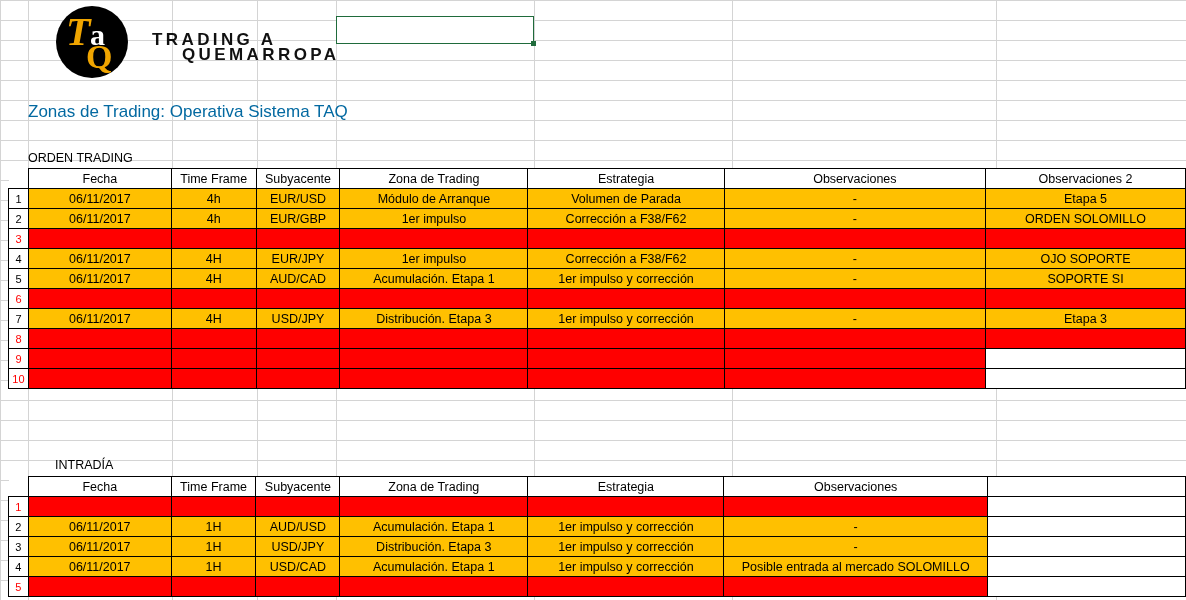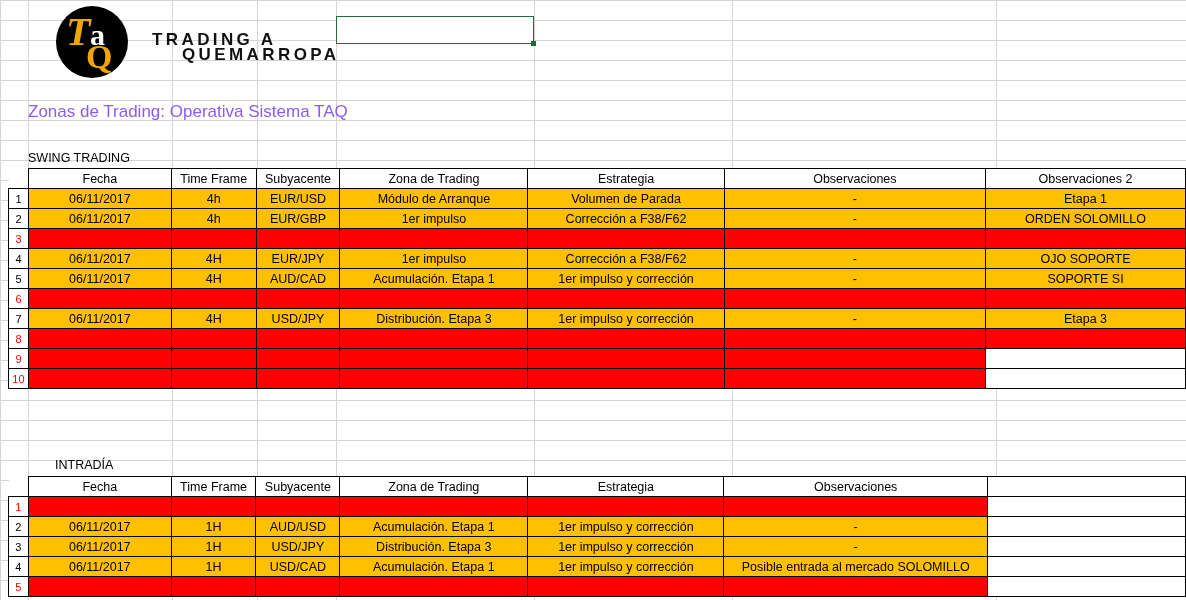--- a/index.html
+++ b/index.html
@@ -95,21 +95,21 @@
     right: -3px; bottom: -3px;
     width: 5px; height: 5px;
     background: #1f6b3b;
   }
 
   
   #page-title {
     position: absolute;
     left: 28px; top: 102px;
     font-size: 17px;
-    color: #8b5cf6;
+    color: #0369a1;
     white-space: nowrap;
   }
 
   
   .section-label {
     position: absolute;
     font-size: 12.5px;
     color: #000000;
     white-space: nowrap;
   }
@@ -221,21 +221,21 @@
     <div class="logo-text-1">TRADING A</div>
     <div class="logo-text-2">QUEMARROPA</div>
   </div>
 
   <div id="selected-cell">
     <div class="handle"></div>
   </div>
 
   <div id="page-title">Zonas de Trading: Operativa Sistema TAQ</div>
 
-  <div class="section-label" id="label-swing">SWING TRADING</div>
+  <div class="section-label" id="label-swing">ORDEN TRADING</div>
   <div class="section-label" id="label-intradia">INTRADÍA</div>
 
   <table class="taq" id="table-swing">
     <colgroup>
       <col class="c-num">
         <col class="c-fecha">
         <col class="c-tf">
         <col class="c-sub">
       <col class="c-zona">
         <col class="c-estr">
@@ -256,21 +256,21 @@
     </thead>
     <tbody>
         <tr class="r-orange">
           <td class="rownum">1</td>
           <td>06/11/2017</td>
           <td>4h</td>
           <td>EUR/USD</td>
           <td>Módulo de Arranque</td>
           <td>Volumen de Parada</td>
           <td>-</td>
-          <td>Etapa 1</td>
+          <td>Etapa 5</td>
         </tr>
         <tr class="r-orange">
           <td class="rownum">2</td>
           <td>06/11/2017</td>
           <td>4h</td>
           <td>EUR/GBP</td>
           <td>1er impulso</td>
           <td>Corrección a F38/F62</td>
           <td>-</td>
           <td>ORDEN SOLOMILLO</td>

